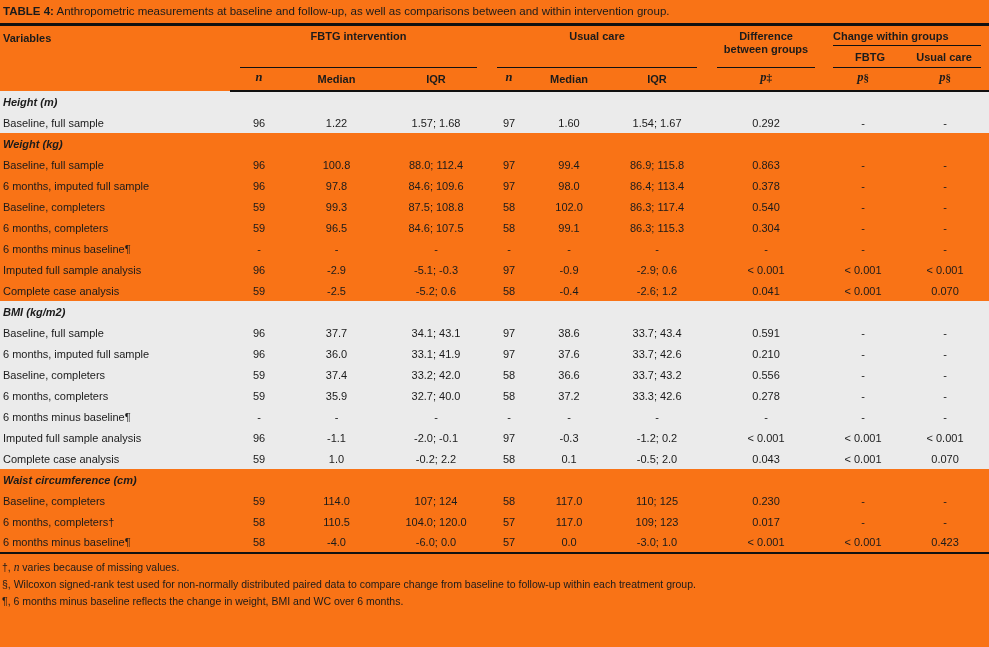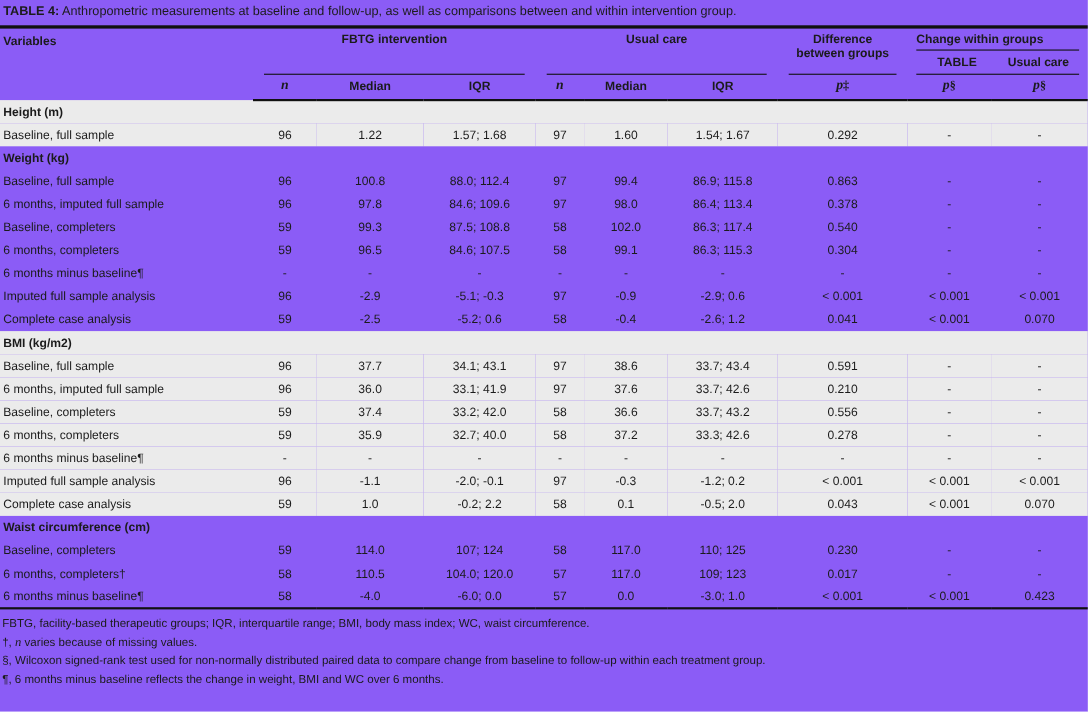--- a/index.html
+++ b/index.html
@@ -1,21 +1,21 @@
 <!DOCTYPE html>
 <html><head>
 <meta charset="utf-8">
 <style>
   * { box-sizing: border-box; margin: 0; padding: 0; }
   html, body { background: #ffffff; }
   .page {
     width: 989px; height: 647px;
     font-family: "Liberation Sans", sans-serif;
     color: #1b1b1b;
-    background: #8b5cf6;
+    background: #f97316;
     overflow: hidden;
   }
   .title {
     font-size: 11.5px;
     padding: 5px 3px 6px 3px;
     border-bottom: 3px solid #111;
     white-space: nowrap;
   }
   .title b { font-weight: bold; }
   table {
@@ -60,21 +60,21 @@
   .ivar {
     font-family: "Liberation Serif", serif;
     font-style: italic;
     font-weight: bold;
     font-size: 12.5px;
   }
   .pmark { font-family: "Liberation Serif", serif; font-weight: bold; font-size: 11px; }
   tbody tr { height: 21px; }
   tbody td { text-align: center; }
   tbody td.lbl { text-align: left; padding-left: 3px; }
-  tbody tr.section td { font-weight: bold; }
+  tbody tr.section td { font-weight: bold; font-style: italic; }
   tr.shaded td { background: #ebebeb; }
   tbody tr:last-child td { border-bottom: 2.5px solid #111; }
   .footnotes { padding: 7px 2px 0 2px; }
   .fnote {
     font-size: 10.5px;
     line-height: 13px;
     margin-bottom: 4px;
     white-space: nowrap;
   }
   .fnote i { font-family: "Liberation Serif", serif; font-size: 11.5px; }
@@ -113,21 +113,21 @@
         <th class="gtall" rowspan="2">
           <div class="grp-tall"><span>Difference between groups</span></div>
         </th>
         <th class="gchange" colspan="2">
           <div class="grp-line"><span>Change within groups</span></div>
         </th>
       </tr>
       <tr class="hrowB">
         <th class="gsub" colspan="2">
           <div class="sub-line">
-            <span>TABLE</span>
+            <span>FBTG</span>
             <span>Usual care</span>
           </div>
         </th>
       </tr>
       <tr class="hrowC">
         <th><span class="ivar">n</span></th>
         <th>Median</th>
         <th>IQR</th>
         <th><span class="ivar">n</span></th>
         <th>Median</th>
@@ -363,19 +363,18 @@
           <td>0.0</td>
           <td>-3.0; 1.0</td>
           <td>&lt; 0.001</td>
           <td>&lt; 0.001</td>
           <td>0.423</td>
         </tr>
       </tbody>
   </table>
 
   <div class="footnotes">
-      <div class="fnote"><span>FBTG, facility-based therapeutic groups; IQR, interquartile range; BMI, body mass index; WC, waist circumference.</span></div>
       <div class="fnote"><span>†, </span><i>n</i><span> varies because of missing values.</span></div>
       <div class="fnote"><span>§, Wilcoxon signed-rank test used for non-normally distributed paired data to compare change from baseline to follow-up within each treatment group.</span></div>
       <div class="fnote"><span>¶, 6 months minus baseline reflects the change in weight, BMI and WC over 6 months.</span></div>
     </div>
 
 </div>
 
 </body></html>

